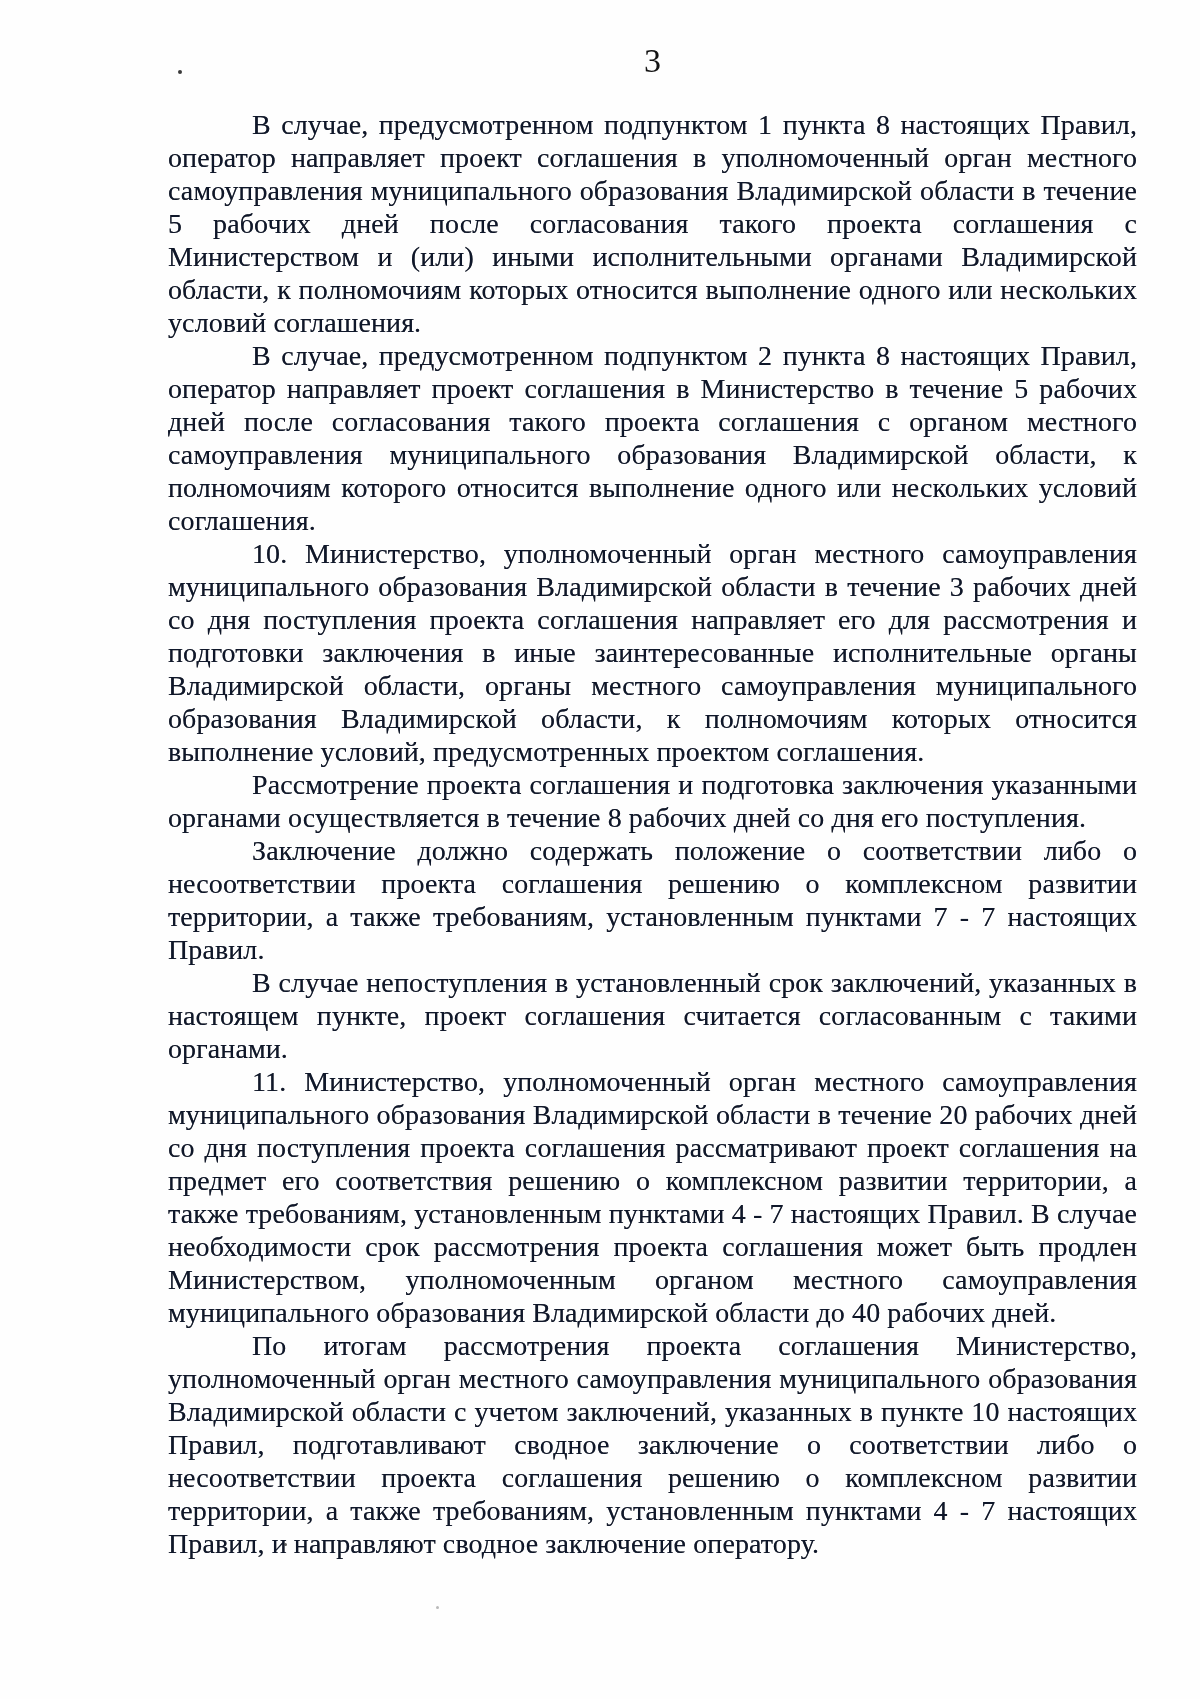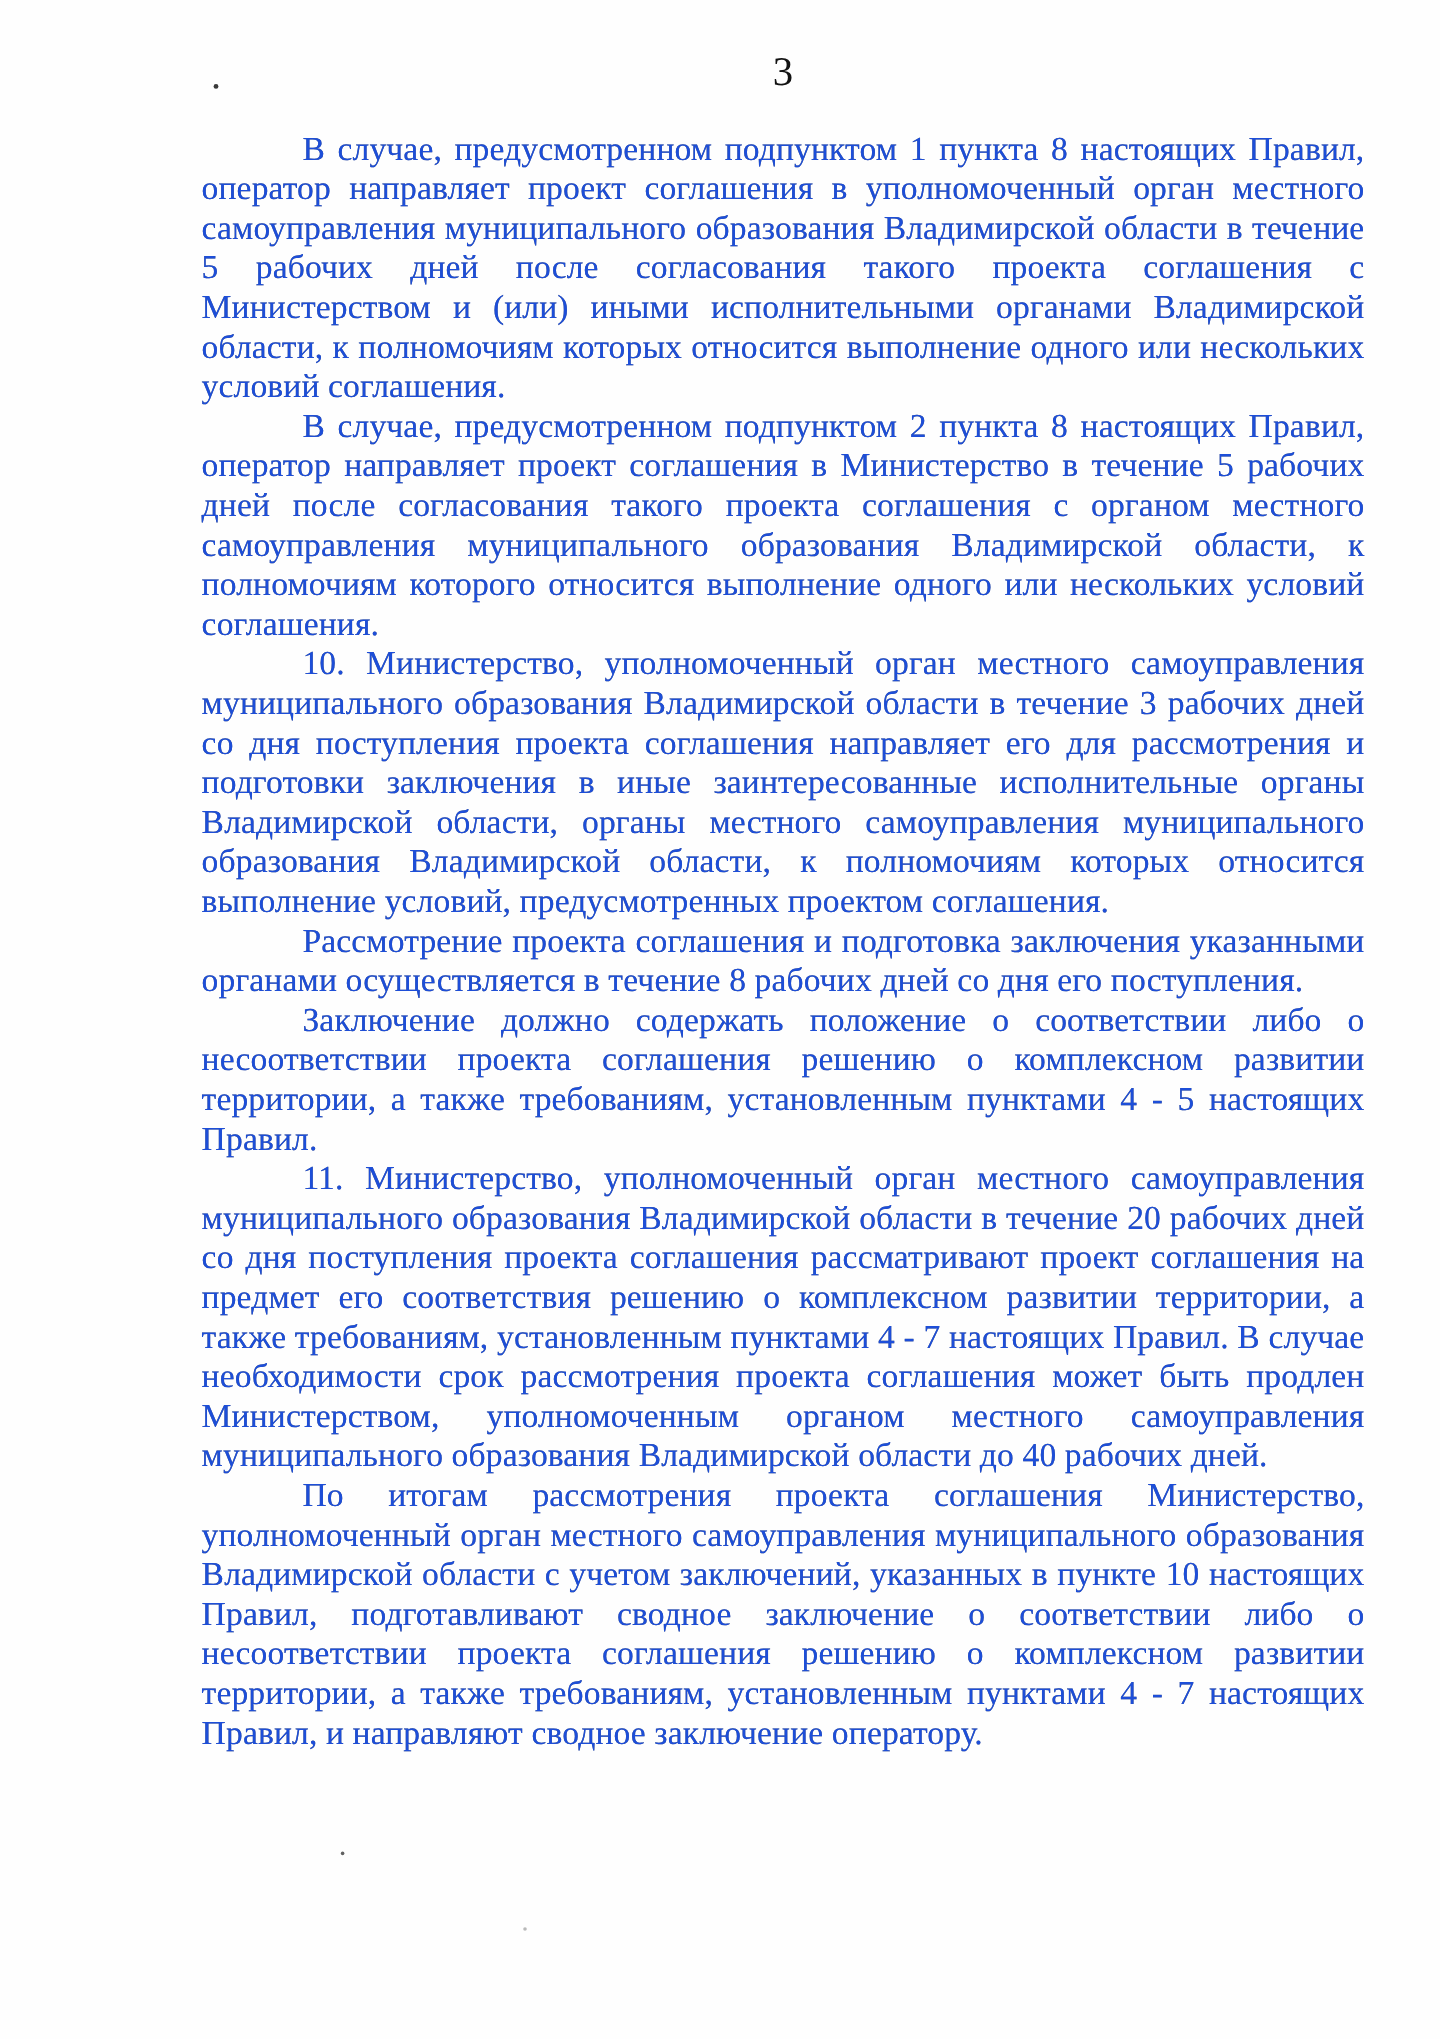--- a/index.html
+++ b/index.html
@@ -30,21 +30,21 @@
     position: absolute;
     top: 108px;
     left: 168px;
     width: 969px;
     font-size: 28px;
     line-height: 33px;
     text-align: justify;
     text-justify: inter-word;
     letter-spacing: 0.1px;
     hyphens: none;
-    color: #1d4ed8;
+    color: #0f172a;
     
     text-shadow: 0 0 0.45px rgba(0,0,0,0.55);
   }
   .text-block p {
     margin: 0;
     padding: 0;
     text-indent: 84px;
   }
   .scan-dot {
     position: absolute;
@@ -60,21 +60,22 @@
 
 <div class="page">
 
   <div class="page-number">3</div>
 
   <div class="text-block">
     <p>В случае, предусмотренном подпунктом 1 пункта 8 настоящих Правил, оператор направляет проект соглашения в уполномоченный орган местного самоуправления муниципального образования Владимирской области в течение 5 рабочих дней после согласования такого проекта соглашения с Министерством и (или) иными исполнительными органами Владимирской области, к полномочиям которых относится выполнение одного или нескольких условий соглашения.</p>
     <p>В случае, предусмотренном подпунктом 2 пункта 8 настоящих Правил, оператор направляет проект соглашения в Министерство в течение 5 рабочих дней после согласования такого проекта соглашения с органом местного самоуправления муниципального образования Владимирской области, к полномочиям которого относится выполнение одного или нескольких условий соглашения.</p>
     <p>10. Министерство, уполномоченный орган местного самоуправления муниципального образования Владимирской области в течение 3 рабочих дней со дня поступления проекта соглашения направляет его для рассмотрения и подготовки заключения в иные заинтересованные исполнительные органы Владимирской области, органы местного самоуправления муниципального образования Владимирской области, к полномочиям которых относится выполнение условий, предусмотренных проектом соглашения.</p>
     <p>Рассмотрение проекта соглашения и подготовка заключения указанными органами осуществляется в течение 8 рабочих дней со дня его поступления.</p>
-    <p>Заключение должно содержать положение о соответствии либо о несоответствии проекта соглашения решению о комплексном развитии территории, а также требованиям, установленным пунктами 4 - 5 настоящих Правил.</p>
+    <p>Заключение должно содержать положение о соответствии либо о несоответствии проекта соглашения решению о комплексном развитии территории, а также требованиям, установленным пунктами 7 - 7 настоящих Правил.</p>
+    <p>В случае непоступления в установленный срок заключений, указанных в настоящем пункте, проект соглашения считается согласованным с такими органами.</p>
     <p>11. Министерство, уполномоченный орган местного самоуправления муниципального образования Владимирской области в течение 20 рабочих дней со дня поступления проекта соглашения рассматривают проект соглашения на предмет его соответствия решению о комплексном развитии территории, а также требованиям, установленным пунктами 4 - 7 настоящих Правил. В случае необходимости срок рассмотрения проекта соглашения может быть продлен Министерством, уполномоченным органом местного самоуправления муниципального образования Владимирской области до 40 рабочих дней.</p>
     <p>По итогам рассмотрения проекта соглашения Министерство, уполномоченный орган местного самоуправления муниципального образования Владимирской области с учетом заключений, указанных в пункте 10 настоящих Правил, подготавливают сводное заключение о соответствии либо о несоответствии проекта соглашения решению о комплексном развитии территории, а также требованиям, установленным пунктами 4 - 7 настоящих Правил, и направляют сводное заключение оператору.</p>
   </div>
 
   <div class="scan-dot dot-a"></div>
   <div class="scan-dot dot-b"></div>
   <div class="scan-dot dot-c"></div>
 
 </div>
 

